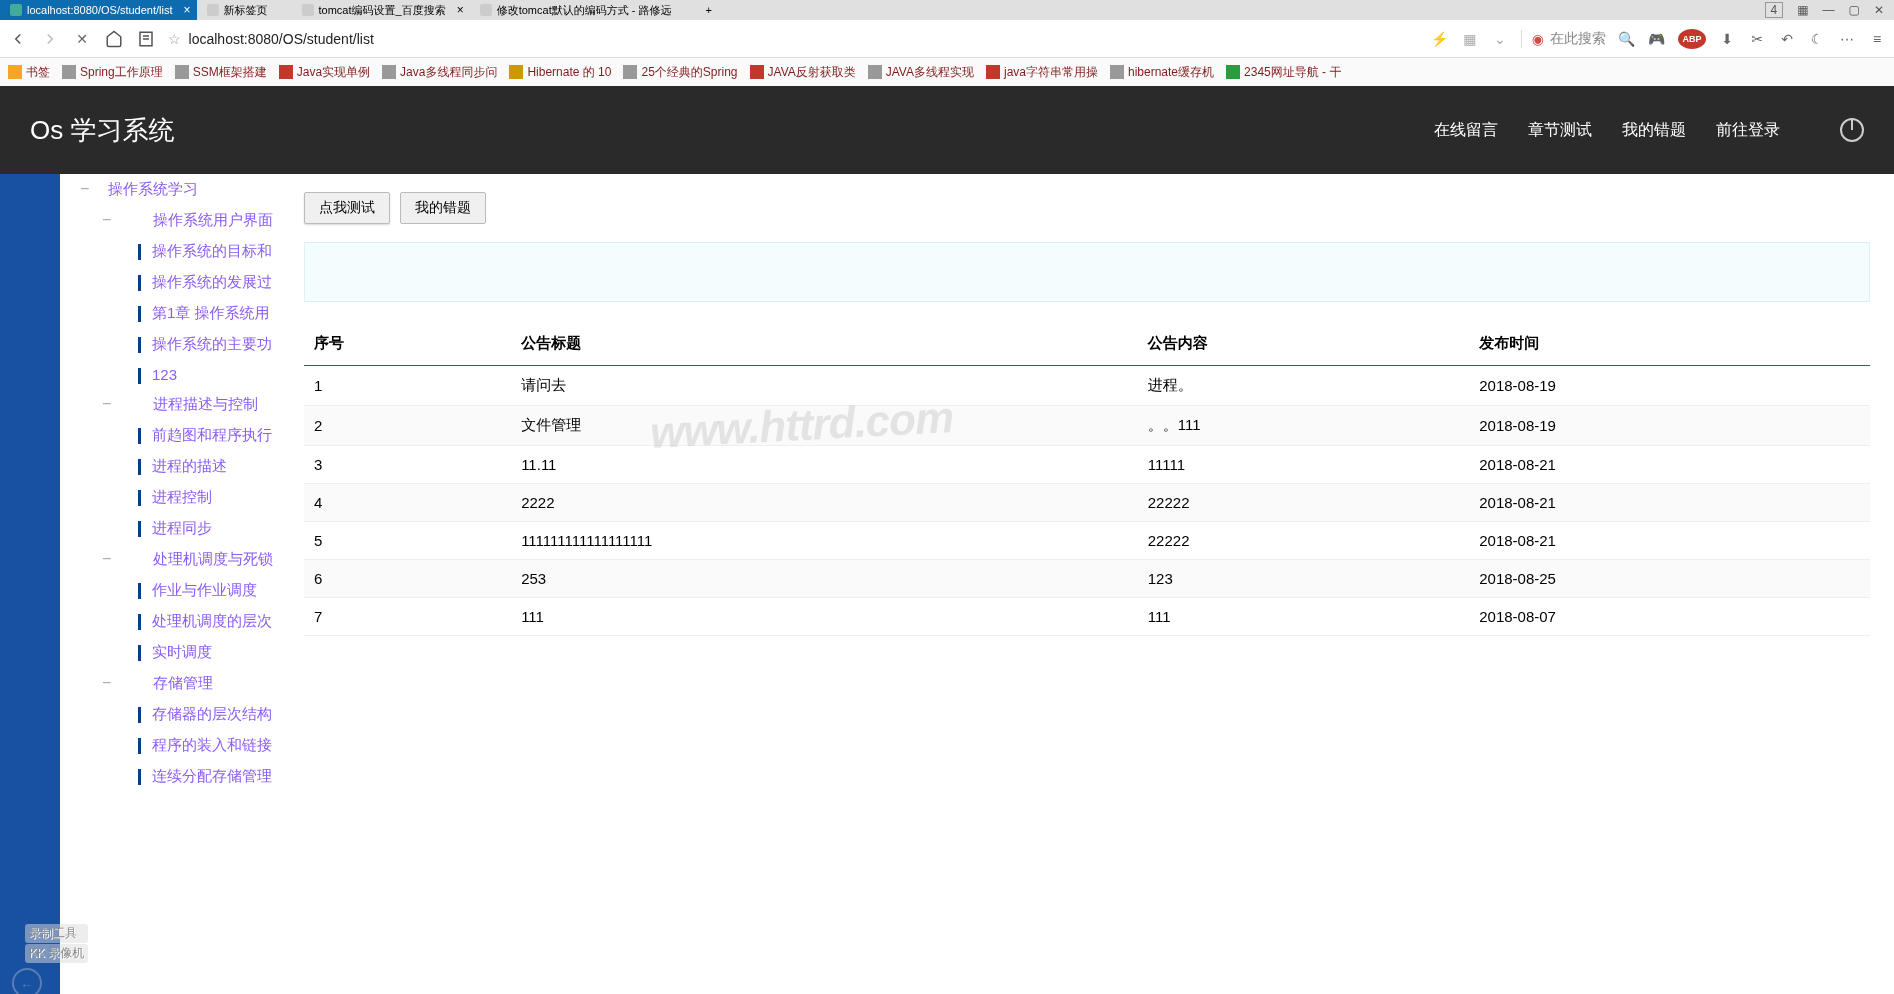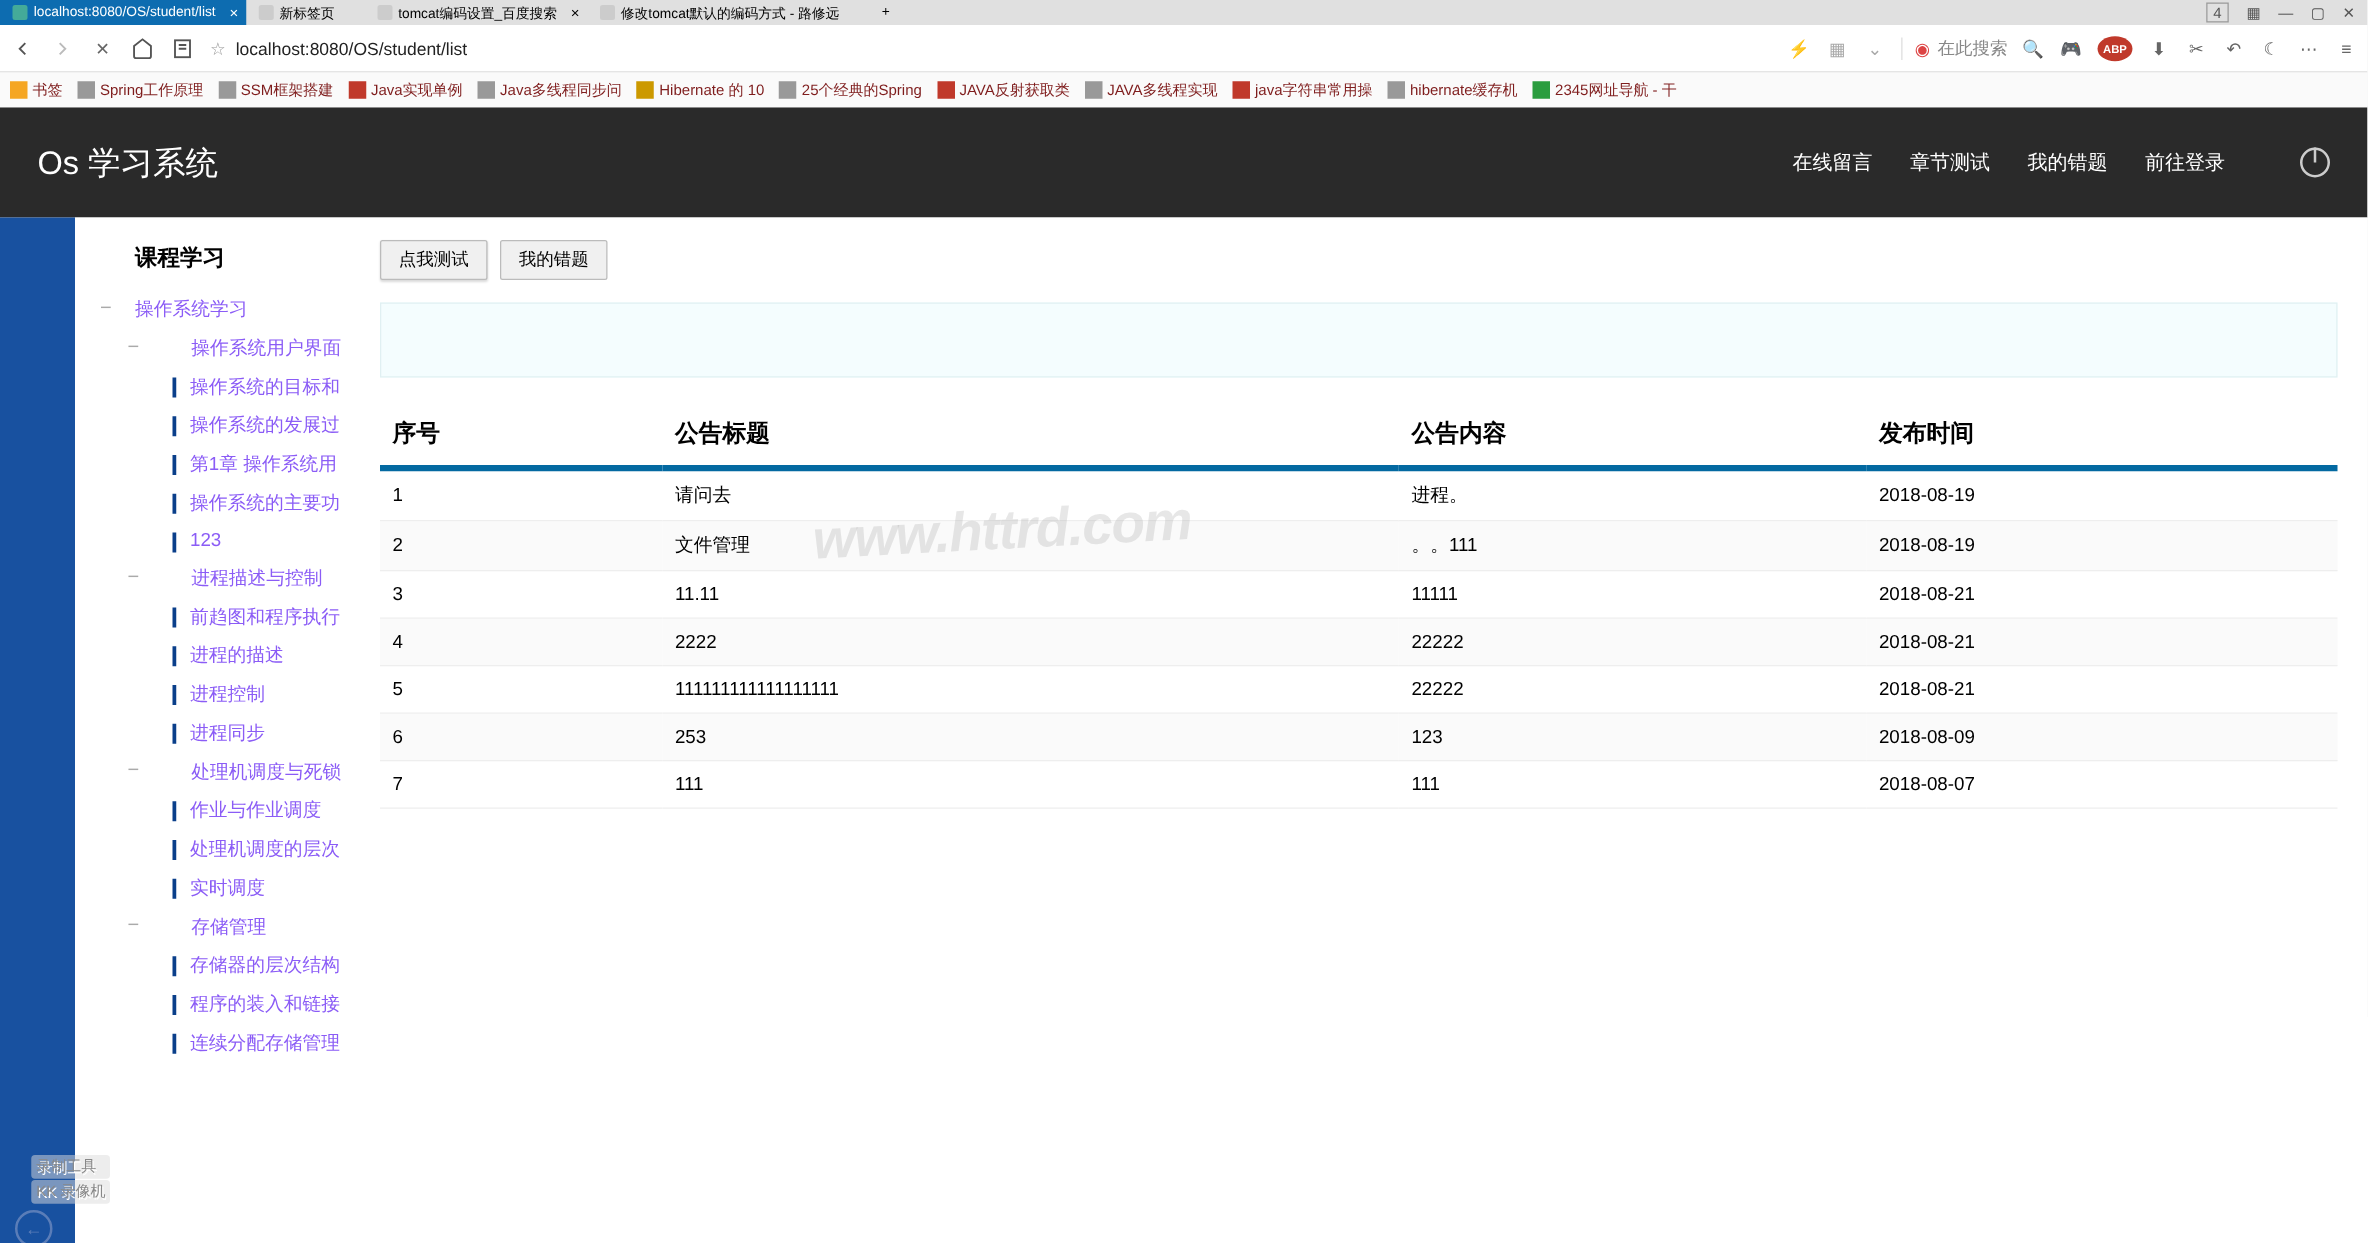--- a/index.html
+++ b/index.html
@@ -56,21 +56,21 @@
 
 .main { flex: 1; background: #fff; padding: 18px 24px; overflow-y: auto; }
 .main::-webkit-scrollbar { width: 14px; }
 .main::-webkit-scrollbar-thumb { background: #c5c5c5; }
 .btn-row { display: flex; gap: 10px; margin-bottom: 18px; }
 .btn { padding: 6px 14px; background: #f0f0f0; border: 1px solid #bbb; cursor: pointer; font-size: 14px; border-radius: 2px; }
 .btn:first-child { box-shadow: 0 1px 2px rgba(0,0,0,0.15); }
 .spacer-box { height: 60px; background: #f4fdfe; border: 1px solid #e0f0f2; margin-bottom: 20px; }
 
 .table { width: 100%; border-collapse: collapse; }
-.table th { text-align: left; padding: 12px 10px; font-weight: bold; border-bottom: 5px solid #0369a1; font-size: 19px; }
+.table th { text-align: left; padding: 12px 10px; font-weight: bold; border-bottom: 1px solid #0369a1; font-size: 15px; }
 .table td { padding: 10px; border-bottom: 1px solid #eee; font-size: 15px; }
 .table tr:nth-child(even) td { background: #fafafa; }
 
 .watermark { position: absolute; top: 400px; left: 650px; font-size: 44px; color: rgba(170,170,170,0.28); font-style: italic; font-weight: bold; pointer-events: none; z-index: 5; transform: rotate(-3deg); font-family: Arial; letter-spacing: -1px; }
 .wm-badge { position: absolute; left: 25px; bottom: 30px; color: #888; font-size: 12px; text-shadow: 1px 1px 0 #fff; pointer-events: none; z-index: 10; }
 .wm-badge div { background: rgba(220,220,220,0.5); padding: 1px 4px; margin: 1px 0; border-radius: 3px; }
 </style>
 </head>
 <body>
 
@@ -217,21 +217,20 @@
       <a>前往登录</a>
     </div>
   <div class="power-btn"></div>
 </div>
 
 <div class="app-body">
   <div class="blue-strip">
     <div class="back-circle">←</div>
   </div>
   <div class="sidebar">
-    <div class="side-title">课程学习</div>
     <div id="tree">
         <div class="tree-item lvl-1 has-minus">操作系统学习</div>
         <div class="tree-item lvl-2 has-minus">操作系统用户界面</div>
         <div class="tree-item lvl-3">操作系统的目标和</div>
         <div class="tree-item lvl-3">操作系统的发展过</div>
         <div class="tree-item lvl-3">第1章 操作系统用</div>
         <div class="tree-item lvl-3">操作系统的主要功</div>
         <div class="tree-item lvl-3">123</div>
         <div class="tree-item lvl-2 has-minus">进程描述与控制</div>
         <div class="tree-item lvl-3">前趋图和程序执行</div>
@@ -291,21 +290,21 @@
           <tr>
             <td>5</td>
             <td>111111111111111111</td>
             <td>22222</td>
             <td>2018-08-21</td>
           </tr>
           <tr>
             <td>6</td>
             <td>253</td>
             <td>123</td>
-            <td>2018-08-09</td>
+            <td>2018-08-25</td>
           </tr>
           <tr>
             <td>7</td>
             <td>111</td>
             <td>111</td>
             <td>2018-08-07</td>
           </tr>
         </tbody>
     </table>
   </div>

